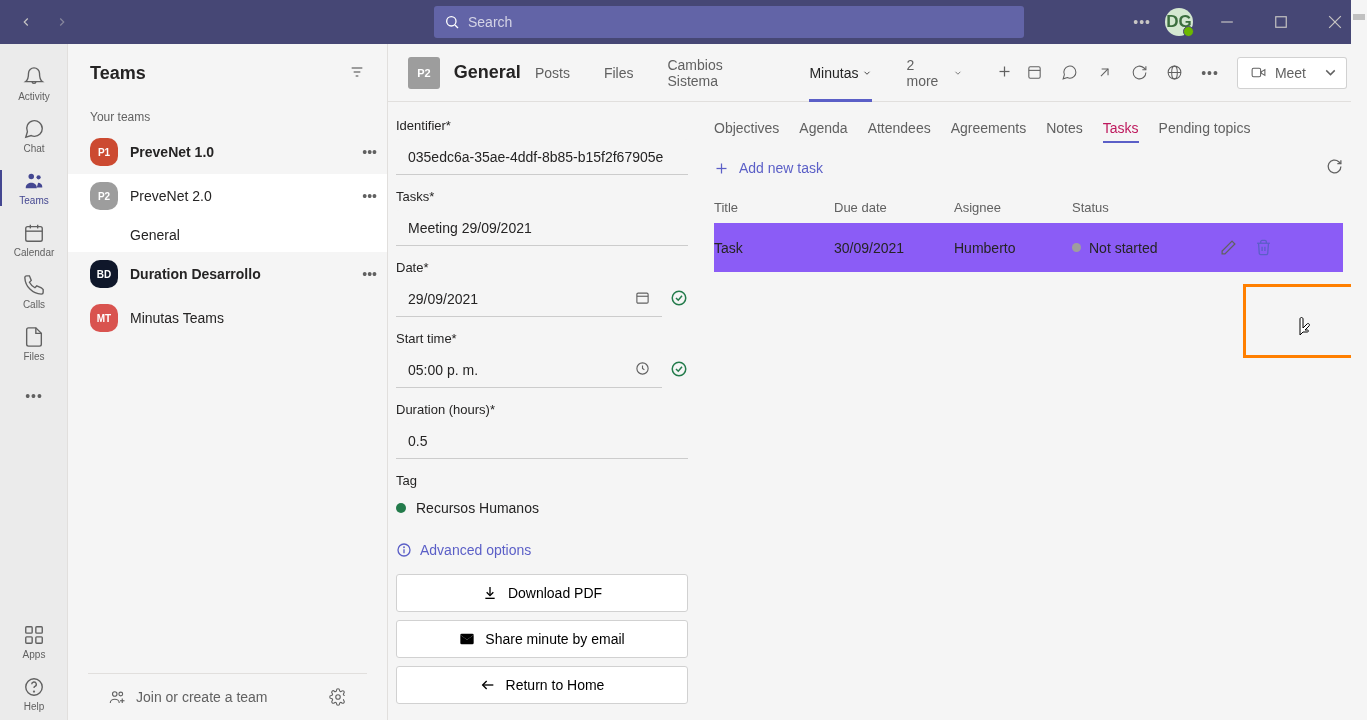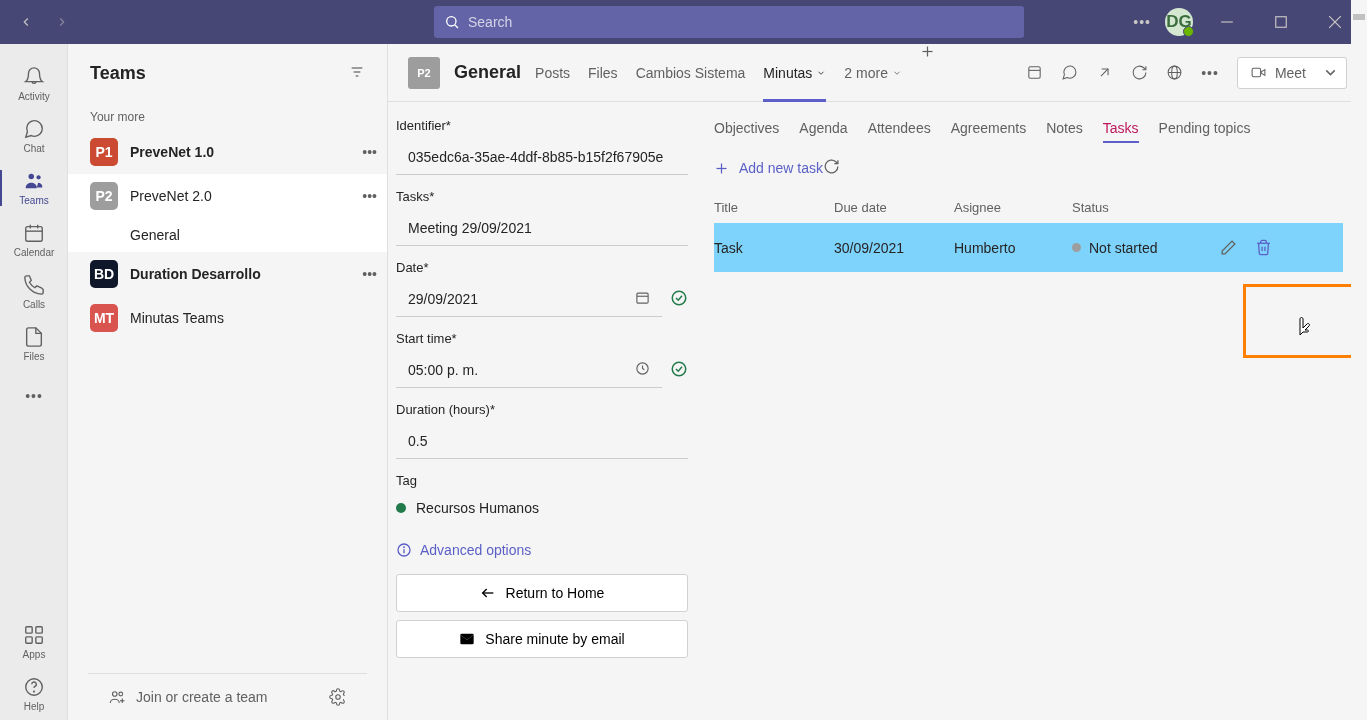--- a/index.html
+++ b/index.html
@@ -23,37 +23,37 @@
 .rail-item.active{color:#444791}
 .rail-item.active::before{content:"";position:absolute;left:0;top:8px;bottom:8px;width:2px;background:#444791}
 .rail-item svg{width:22px;height:22px}
 .rail-spacer{flex:1}
 .sidebar{width:320px;background:#f5f5f5;border-right:1px solid #e1dfdd;display:flex;flex-direction:column}
 .sb-header{height:58px;display:flex;align-items:center;padding:0 22px;justify-content:space-between}
 .sb-title{font-size:18px;font-weight:700}
 .sb-label{padding:8px 22px 6px;font-size:12px;color:#616161}
 .team{display:flex;align-items:center;height:44px;padding:0 10px 0 22px;cursor:pointer;gap:12px}
 .team.selected{background:#fff}
-.team-badge{width:28px;height:28px;border-radius:5px;display:flex;align-items:center;justify-content:center;color:#fff;font-size:14px;font-weight:600}
+.team-badge{width:28px;height:28px;border-radius:10px;display:flex;align-items:center;justify-content:center;color:#fff;font-size:10px;font-weight:600}
 .team-badge.red{background:#cc4a31}
 .team-badge.gray{background:#9d9d9d}
 .team-badge.dr{background:#0f172a}
 .team-badge.mt{background:#d9534f}
 .team-name{flex:1;font-size:14px}
 .team-name.bold{font-weight:600}
 .team-more{color:#616161}
 .channel{height:34px;display:flex;align-items:center;padding-left:62px;font-size:14px;cursor:pointer}
 .channel.active{background:#fff}
 .sb-footer{border-top:1px solid #e1dfdd;padding:14px 20px;display:flex;align-items:center;gap:10px;color:#616161;margin:0 20px;margin-top:auto}
 .sb-footer svg{width:18px;height:18px}
 .content{flex:1;background:#f5f5f5;display:flex;flex-direction:column;overflow:hidden}
 .ch-header{height:58px;border-bottom:1px solid #e1dfdd;display:flex;align-items:center;padding:0 20px;gap:14px;background:#f5f5f5}
 .ch-badge{width:32px;height:32px;border-radius:3px;background:#9d9d9d;color:#fff;display:flex;align-items:center;justify-content:center;font-size:11px;font-weight:600}
 .ch-name{font-size:18px;font-weight:700}
-.ch-tabs{display:flex;gap:18px;color:#616161;font-size:14px}
+.ch-tabs{display:flex;gap:34px;color:#616161;align-items:center;font-size:14px}
 .ch-tab{height:58px;display:flex;align-items:center;cursor:pointer;position:relative}
 .ch-tab.active{color:#242424;font-weight:400}
 .ch-tab.active::after{content:"";position:absolute;bottom:0;left:0;right:0;height:3px;background:#5b5fc7}
 .ch-tab svg{width:10px;height:10px;margin-left:4px}
 .ch-add{color:#616161}
 .ch-actions{margin-left:auto;display:flex;align-items:center;gap:18px;color:#616161}
 .ch-actions svg{width:17px;height:17px}
 .meet-btn{height:32px;border:1px solid #d1d1d1;border-radius:3px;background:#fff;display:flex;align-items:center;padding:0 12px;gap:8px;font-size:14px;cursor:pointer}
 .meet-btn svg{width:17px;height:17px}
 .meet-dd{height:32px;width:32px;border:1px solid #d1d1d1;border-left:none;border-radius:0 3px 3px 0;background:#fff;display:flex;align-items:center;justify-content:center;cursor:pointer;margin-left:-4px}
@@ -68,30 +68,30 @@
 .icon-in{margin-left:auto;color:#616161}
 .tag-row{display:flex;align-items:center;gap:10px;padding:6px 0}
 .tag-dot{width:10px;height:10px;border-radius:50%;background:#237b4b}
 .adv{color:#5b5fc7;display:flex;align-items:center;gap:8px;padding:6px 0;cursor:pointer;font-size:14px}
 .action-btn{width:100%;height:38px;border:1px solid #d1d1d1;background:#fff;border-radius:3px;display:flex;align-items:center;justify-content:center;gap:10px;font-size:14px;cursor:pointer;margin-bottom:8px}
 .task-col{flex:1;padding:12px 24px 12px 16px;position:relative}
 .sub-tabs{display:flex;gap:20px;color:#616161;font-size:14px;border-bottom:0;padding-bottom:2px}
 .sub-tab{padding:6px 0;cursor:pointer;position:relative}
 .sub-tab.active{color:#be185d}
 .sub-tab.active::after{content:"";position:absolute;bottom:-1px;left:0;right:0;height:2px;background:#5b5fc7}
-.add-row{display:flex;align-items:center;justify-content:flex-start;padding:14px 0}
+.add-row{display:flex;align-items:center;justify-content:space-between;padding:14px 0}
 .add-task{color:#5b5fc7;display:flex;align-items:center;gap:10px;cursor:pointer;font-size:14px}
 .refresh{color:#616161;cursor:pointer}
 .thead{display:flex;padding:8px 0;font-size:13px;color:#616161}
 .c-title{flex:0 0 120px}
 .c-due{flex:0 0 120px}
 .c-asg{flex:0 0 118px}
 .c-stat{flex:0 0 130px}
 .c-act{flex:0 0 100px}
-.trow{display:flex;align-items:center;padding:16px 0;font-size:14px;border-top:0;background:#7dd3fc}
+.trow{display:flex;align-items:center;padding:16px 0;font-size:14px;border-top:0;background:#8b5cf6}
 .stat-cell{display:flex;align-items:center;gap:8px}
 .stat-dot{width:9px;height:9px;border-radius:50%;background:#9e9e9e}
 .highlight{position:absolute;border:3px solid #ff7f00;width:122px;height:74px;top:182px;right:2px;pointer-events:none}
 .act-icons{display:flex;gap:18px;color:#5b5fc7;align-items:center;margin-left:18px}
 .act-icons svg{width:17px;height:17px}
 .cursor{position:absolute;top:215px;right:53px;pointer-events:none}
 .scrollbar{position:absolute;right:0;top:0;width:16px;height:100%;background:#f5f5f5}
 .scrollbar::before{content:"";position:absolute;top:14px;width:12px;left:2px;height:6px;background:#c1c1c1}
 </style>
 </head>
@@ -208,21 +208,21 @@
 
   <div class="sidebar">
     <div class="sb-header">
       <div class="sb-title">Teams</div>
       <div style="color:#616161"><svg width="16" height="16" viewBox="0 0 24 24" fill="none" stroke="currentColor" stroke-width="1.8">
             <line x1="4" y1="6" x2="20" y2="6"></line>
             <line x1="7" y1="12" x2="17" y2="12"></line>
             <line x1="10" y1="18" x2="14" y2="18"></line>
           </svg></div>
     </div>
-    <div class="sb-label">Your more</div>
+    <div class="sb-label">Your teams</div>
     <div class="team">
         <div class="team-badge red">P1</div>
         <div class="team-name bold">PreveNet 1.0</div>
         <div class="team-more">•••</div>
       </div>
     <div class="team selected">
         <div class="team-badge gray">P2</div>
         <div class="team-name">PreveNet 2.0</div>
         <div class="team-more">•••</div>
       </div>
@@ -373,31 +373,39 @@
             <svg width="16" height="16" viewBox="0 0 24 24" fill="none" stroke="currentColor" stroke-width="2">
               <circle cx="12" cy="12" r="9"></circle>
               <line x1="12" y1="11" x2="12" y2="17"></line>
               <circle cx="12" cy="8" r=".5" fill="currentColor"></circle>
             </svg>
             <span>Advanced options</span>
           </div>
         <div style="height:10px"></div>
         <button class="action-btn">
             <svg width="16" height="16" viewBox="0 0 24 24" fill="none" stroke="currentColor" stroke-width="2">
-              <line x1="20" y1="12" x2="4" y2="12"></line>
-              <polyline points="10 18 4 12 10 6"></polyline>
-            </svg>
-            <span>Return to Home</span>
+              <path d="M12 3v12"></path>
+              <polyline points="7 11 12 16 17 11"></polyline>
+              <line x1="5" y1="20" x2="19" y2="20"></line>
+            </svg>
+            <span>Download PDF</span>
           </button>
         <button class="action-btn">
             <svg width="16" height="16" viewBox="0 0 24 24" fill="currentColor">
               <path d="M2 6l10 7 10-7v12a2 2 0 0 1-2 2H4a2 2 0 0 1-2-2z"></path>
               <path d="M2 6a2 2 0 0 1 2-2h16a2 2 0 0 1 2 2l-10 7z"></path>
             </svg>
             <span>Share minute by email</span>
+          </button>
+        <button class="action-btn">
+            <svg width="16" height="16" viewBox="0 0 24 24" fill="none" stroke="currentColor" stroke-width="2">
+              <line x1="20" y1="12" x2="4" y2="12"></line>
+              <polyline points="10 18 4 12 10 6"></polyline>
+            </svg>
+            <span>Return to Home</span>
           </button>
       </div>
 
       <div class="task-col">
         <div class="sub-tabs">
           <div class="sub-tab">Objectives</div>
           <div class="sub-tab">Agenda</div>
           <div class="sub-tab">Attendees</div>
           <div class="sub-tab">Agreements</div>
           <div class="sub-tab">Notes</div>

